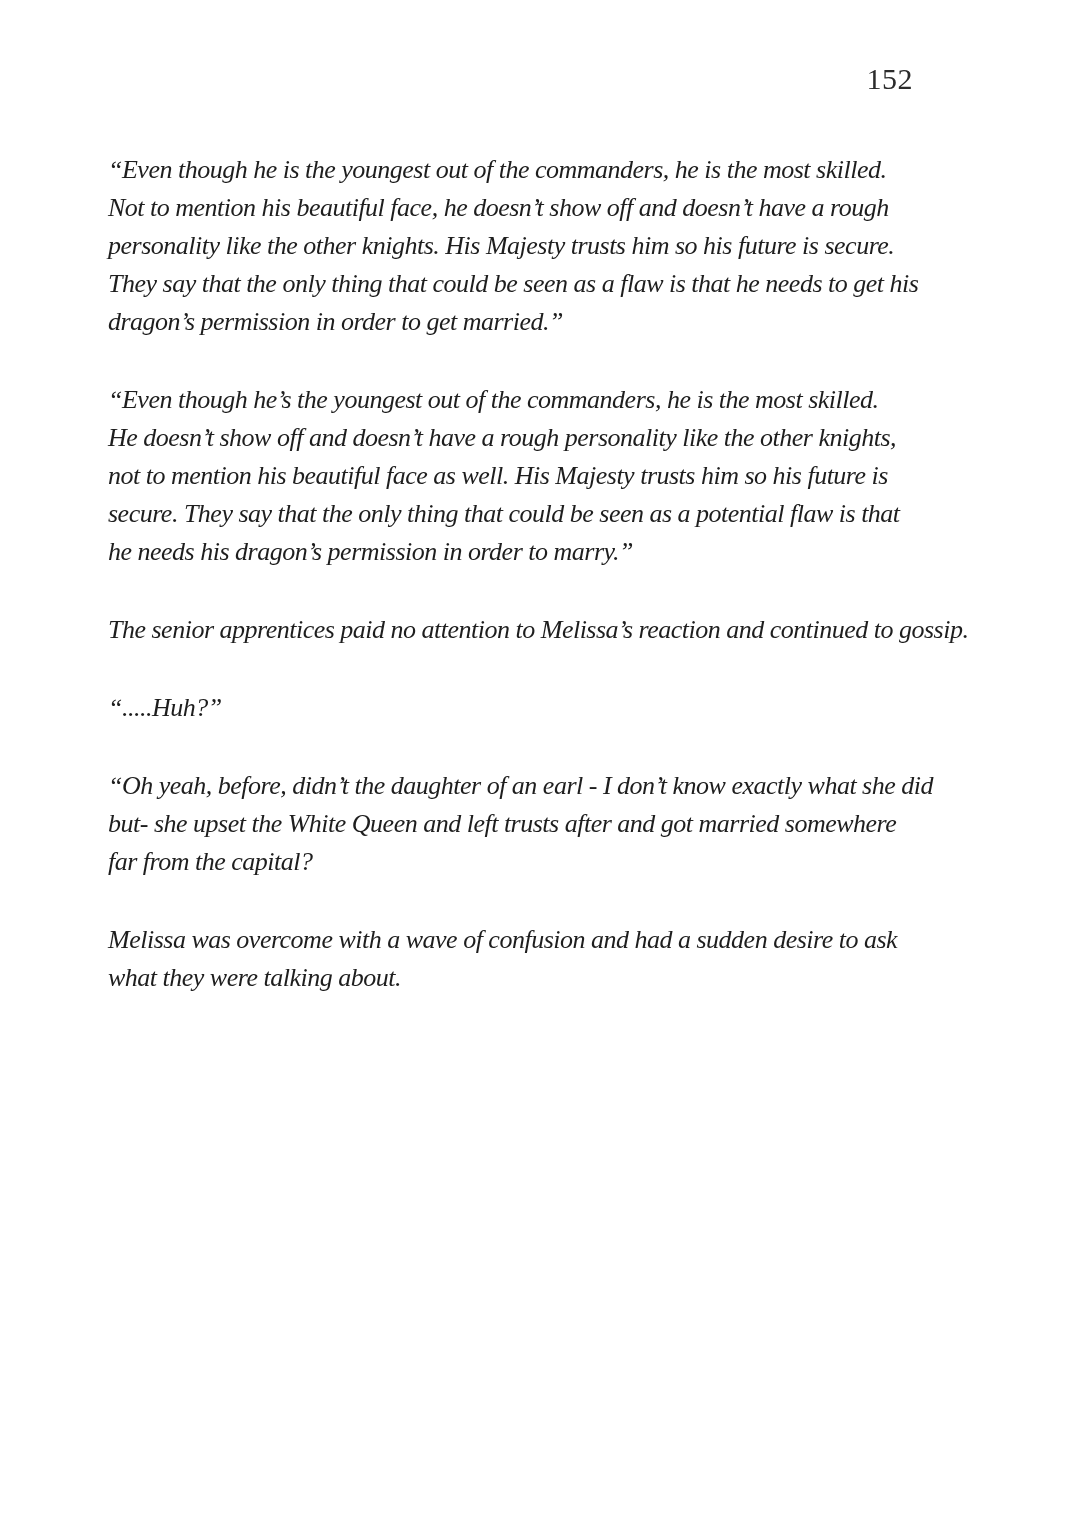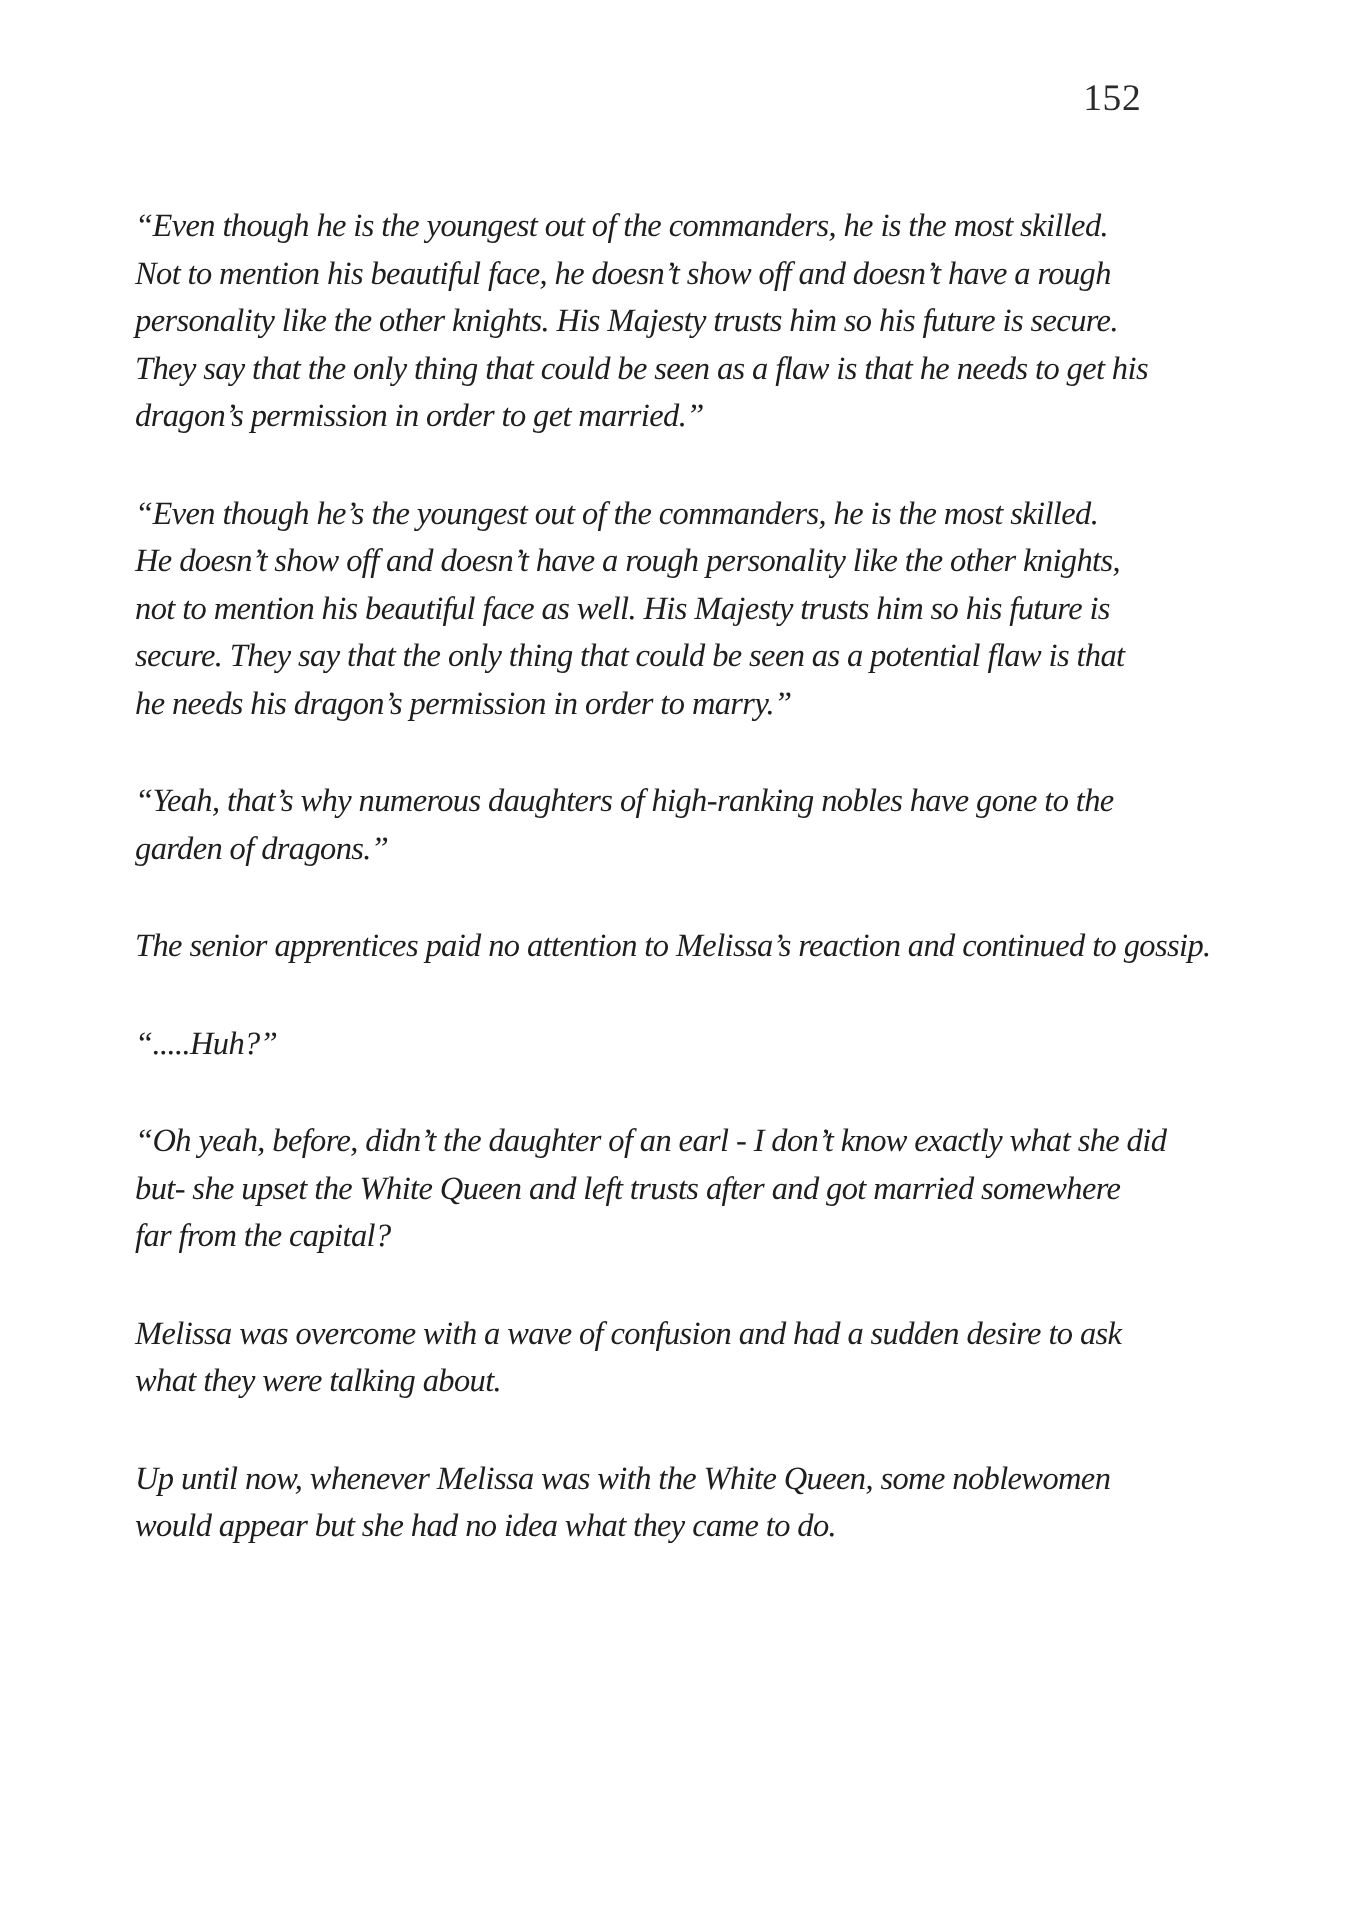--- a/index.html
+++ b/index.html
@@ -21,21 +21,21 @@
     top: 62px;
     right: 167px;
     font-family: "Liberation Serif", "DejaVu Serif", serif;
     font-style: normal;
     font-size: 30px;
     color: #2b2b2b;
     letter-spacing: 0.5px;
   }
   .content {
     position: absolute;
-    top: 162px;
+    top: 151px;
     left: 108px;
     width: 900px;
   }
   .content p {
     font-family: "Liberation Serif", "DejaVu Serif", serif;
     font-style: italic;
     font-size: 26px;
     line-height: 38px;
     letter-spacing: -0.5px;
     color: #1e1e1e;
@@ -56,26 +56,22 @@
     <p>“Even though he is the youngest out of the commanders, he is the most skilled.
 Not to mention his beautiful face, he doesn’t show off and doesn’t have a rough
 personality like the other knights. His Majesty trusts him so his future is secure.
 They say that the only thing that could be seen as a flaw is that he needs to get his
 dragon’s permission in order to get married.”</p>
     <p>“Even though he’s the youngest out of the commanders, he is the most skilled.
 He doesn’t show off and doesn’t have a rough personality like the other knights,
 not to mention his beautiful face as well. His Majesty trusts him so his future is
 secure. They say that the only thing that could be seen as a potential flaw is that
 he needs his dragon’s permission in order to marry.”</p>
-    <p>“Yeah, that’s why numerous daughters of high-ranking nobles have gone to the
-garden of dragons.”</p>
     <p>The senior apprentices paid no attention to Melissa’s reaction and continued to gossip.</p>
     <p>“.....Huh?”</p>
     <p>“Oh yeah, before, didn’t the daughter of an earl - I don’t know exactly what she did
 but- she upset the White Queen and left trusts after and got married somewhere
 far from the capital?</p>
     <p>Melissa was overcome with a wave of confusion and had a sudden desire to ask
 what they were talking about.</p>
-    <p>Up until now, whenever Melissa was with the White Queen, some noblewomen
-would appear but she had no idea what they came to do.</p>
   </div>
 
 </div>
 
 </body></html>

